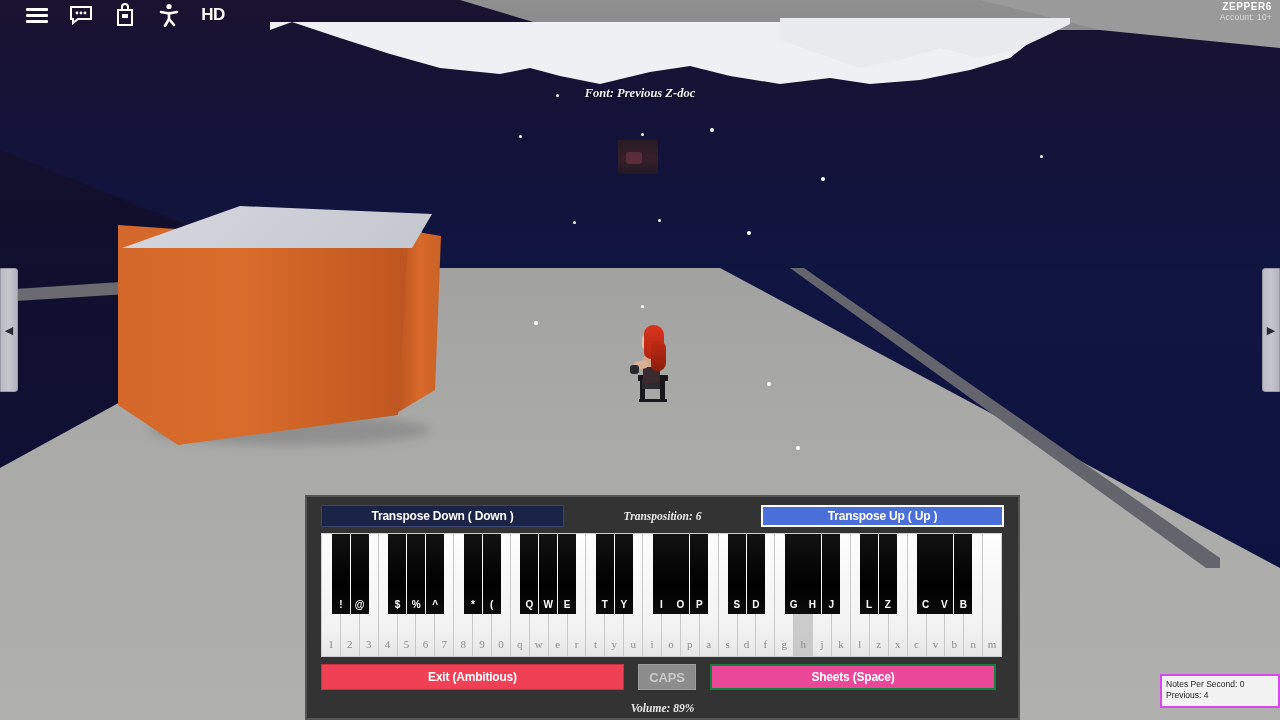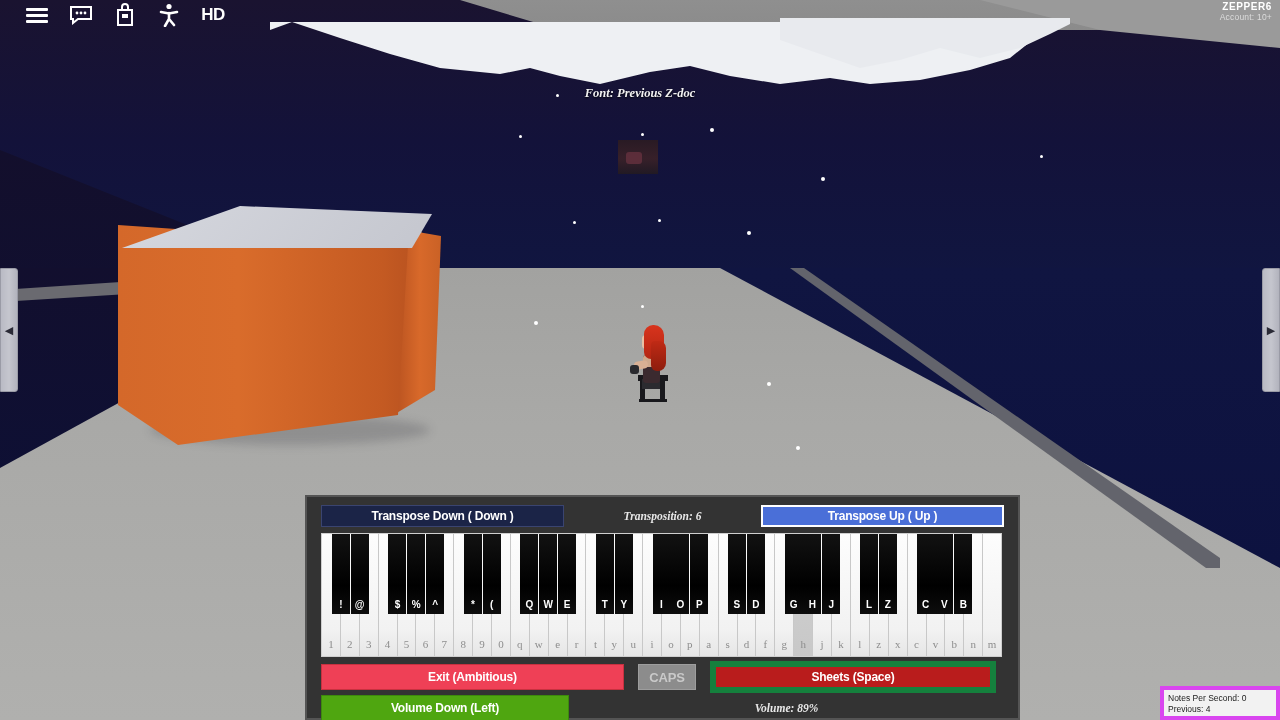--- a/index.html
+++ b/index.html
@@ -256,34 +256,34 @@
     position:absolute; bottom:4px; left:0; width:100%; text-align:center;
     font-size:10px; color:#fff; font-weight:700;
     font-family:"Liberation Sans", sans-serif;
   }
 
   
   .row-bot { display:flex; align-items:center; height:26px; margin-top:7px; }
   .exit-btn  { width:303px; height:26px; background:#ef4056; border:1px solid #c8313f; }
   .caps-btn  { width:58px;  height:26px; background:#8c8c8c; border:1px solid #9d9d9d;
                color:#c9c9c9; font-size:13px; margin:0 14px; }
-  .sheet-btn { width:286px; height:32px; background:#b91c1c; border:6px solid #15803d; }
+  .sheet-btn { width:286px; height:26px; background:#ec4899; border:2px solid #15803d; }
 
   .row-bot2 { display:flex; align-items:center; height:26px; margin-top:5px; }
   .vol-dn { width:248px; height:26px; background:#4fa610; border:1px solid #3d8a0c; }
   .vol-up { width:248px; height:26px; background:#c8c22b; border:1px solid #a8a322; }
   .vol-mid {
     flex:1; text-align:center; color:#e8e8e8; font-size:11.5px;
     font-style:italic; font-family:"Liberation Serif", serif; font-weight:600;
   }
 
   
   .nps {
-    position:absolute; right:0; bottom:0; width:120px; height:34px;
-    background:#f2f2f2; border:4px solid #d946ef; z-index:45;
+    position:absolute; right:0; bottom:12px; width:120px; height:34px;
+    background:#f2f2f2; border:2px solid #d946ef; z-index:45;
     padding:3px 4px; color:#1b1b1b; font-size:8.5px; line-height:1.35;
     font-family:"Liberation Sans", sans-serif;
   }
 </style>
 </head>
 <body>
 
 <div id="screen">
 
   <div class="scene">
@@ -591,21 +591,20 @@
         </div>
     </div>
 
     <div class="row-bot">
       <div class="btn exit-btn">Exit (Ambitious)</div>
       <div class="btn caps-btn">CAPS</div>
       <div class="btn sheet-btn">Sheets (Space)</div>
     </div>
 
     <div class="row-bot2">
-      <div class="btn vol-dn">Volume Down (Left)</div>
       <div class="vol-mid">Volume: 89%</div>
     </div>
   </div>
 
   <div class="nps">
     <div>Notes Per Second: 0</div>
     <div>Previous: 4</div>
   </div>
 
 </div>

